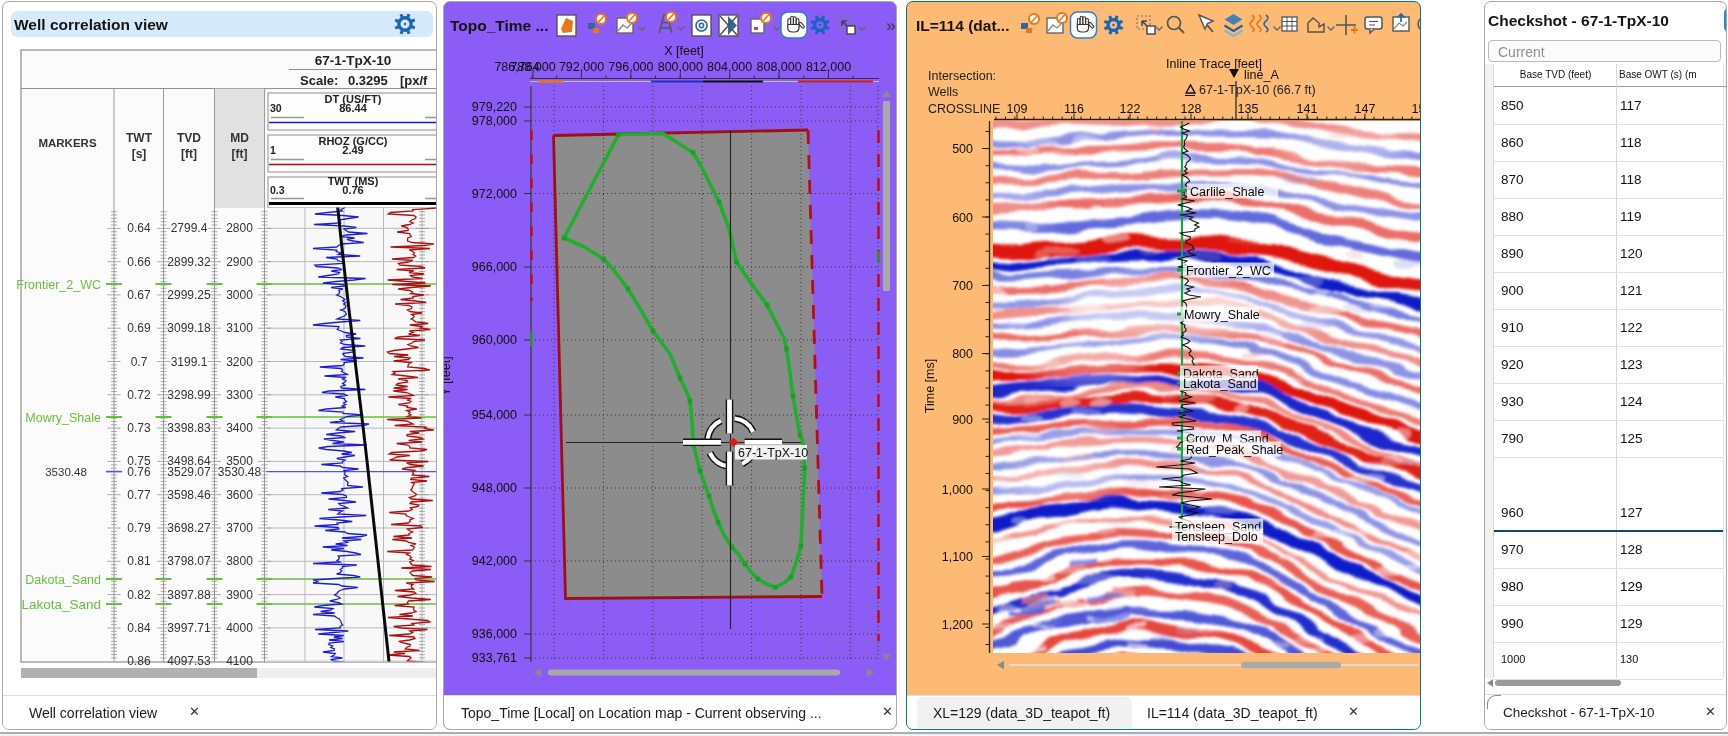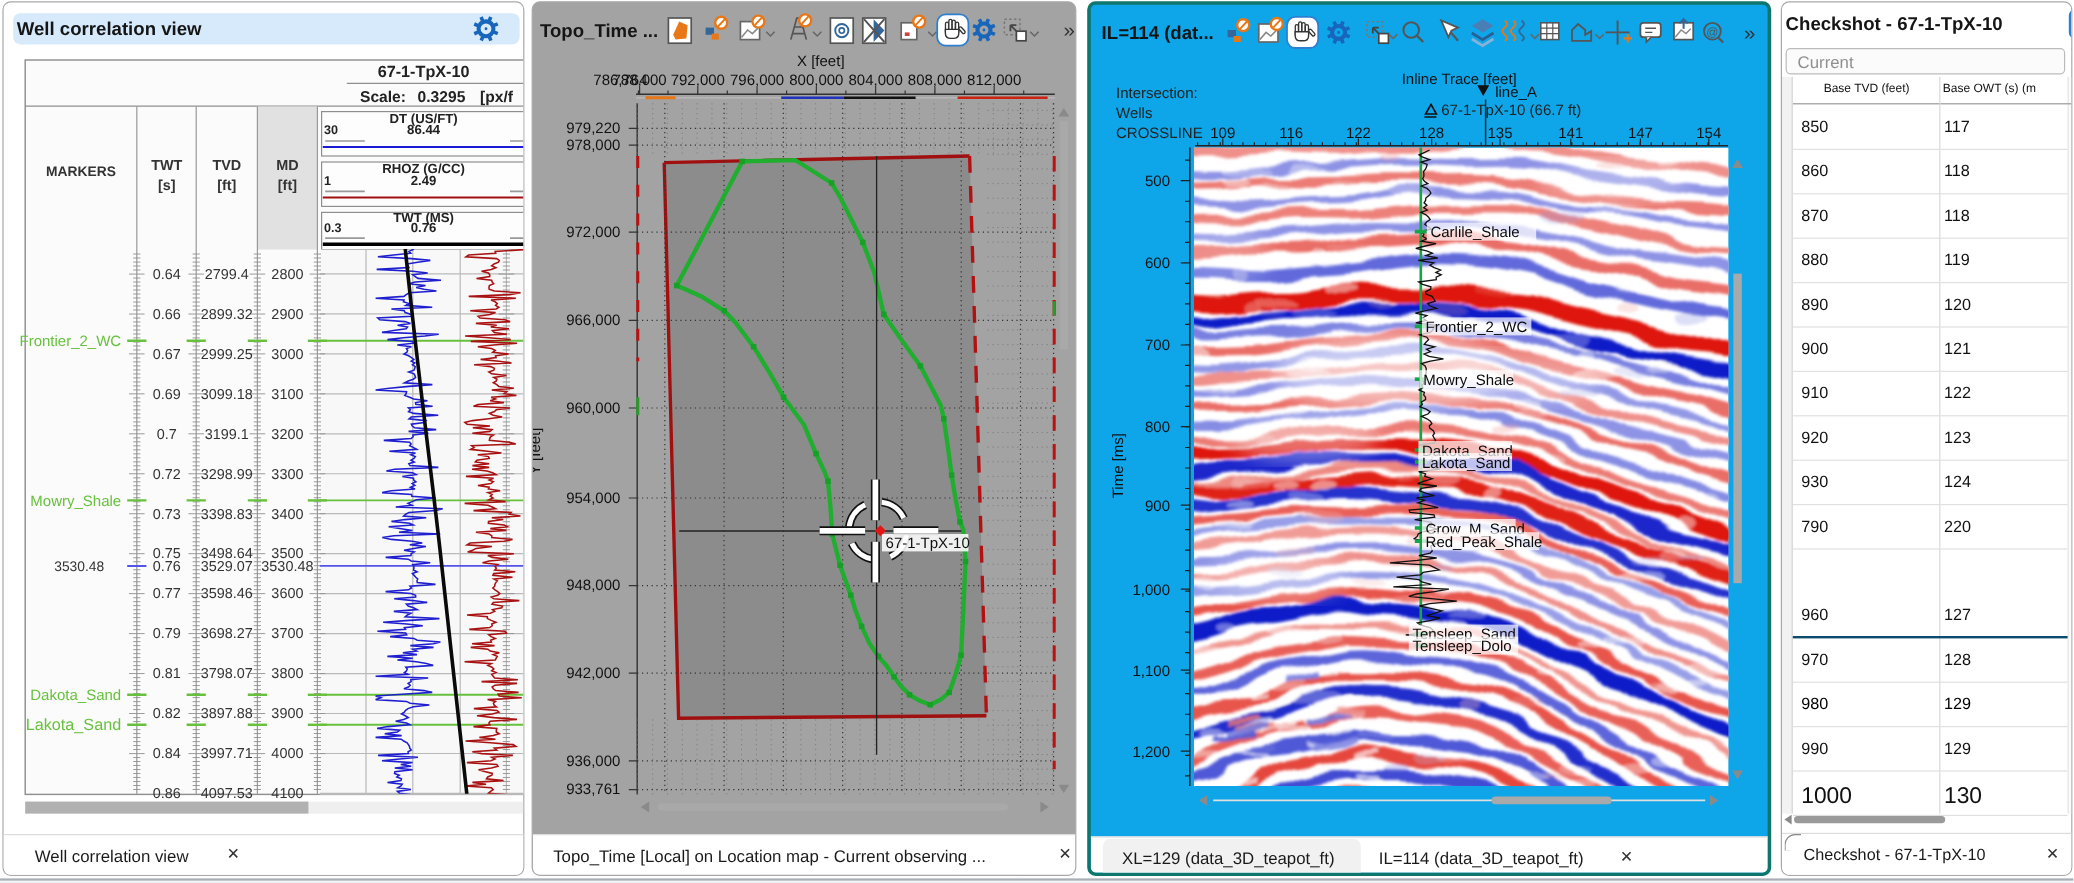--- a/index.html
+++ b/index.html
@@ -135,21 +135,21 @@
         <path d="M336.5 204 C 346 300, 357 380, 366 460 C 374 530, 381 600, 388.5 665" stroke="#0a0a0a" stroke-width="3" fill="none"></path>
       </g>
       <rect x="20" y="667" width="417" height="10" fill="#efefef"></rect>
       <rect x="20" y="667" width="236" height="10" fill="#b1b1b1"></rect>
     </svg>
     <div style="position:absolute;left:0;top:693px;width:435px;height:36px;border-top:1px solid #dcdcdc;background:#fff">
       <span style="position:absolute;left:26px;top:9px;font-size:14px;color:#1a1a1a">Well correlation view</span>
       <span style="position:absolute;left:186px;top:8px;font-size:13px;color:#333">✕</span>
     </div>
   </div>
-<div style="position:absolute;left:443px;top:1px;width:454px;height:729px;background:#a3a3a3;border:1px solid #a9a9a9;border-radius:7px;overflow:hidden">
+<div style="position:absolute;left:443px;top:1px;width:454px;height:729px;background:#8b5cf6;border:1px solid #a9a9a9;border-radius:7px;overflow:hidden">
     <svg width="454" height="729" viewBox="443 1 454 729" style="position:absolute;left:0;top:0">
       <text x="449" y="29.5" font-family="Liberation Sans,sans-serif" font-size="15.5" font-weight="bold" fill="#151515" text-anchor="start">Topo_Time ...</text>
       <rect x="556" y="14" width="19" height="21" fill="#fff" stroke="#555" stroke-width="1.4"></rect>
       <path d="M560 28 L565 17 L572 20 L571 31 L562 32 Z" fill="#e87717"></path>
       <rect x="587" y="22" width="7" height="6" fill="#336699"></rect>
       <rect x="592" y="27" width="6" height="5" fill="#e87717"></rect>
       <circle cx="600" cy="18" r="5" fill="#fff" stroke="#e87717" stroke-width="2"></circle>
       <line x1="597" y1="21.5" x2="603.5" y2="14.5" stroke="#e87717" stroke-width="1.6"></line>
       <rect x="616" y="17" width="16" height="15" fill="#fff" stroke="#666" stroke-width="1.4"></rect>
       <path d="M617 30 l5 -6 4 3 5 -5" stroke="#888" stroke-width="1.3" fill="none"></path>
@@ -266,21 +266,21 @@
       <rect x="882" y="100" width="7" height="190" fill="#a9a9a9"></rect>
       <path d="M540 667 l-7 4.5 7 4.5 Z" fill="#8a8a8a"></path>
       <path d="M866 667 l7 4.5 -7 4.5 Z" fill="#8a8a8a"></path>
       <rect x="547" y="668.5" width="292" height="6" rx="3" fill="#a9a9a9"></rect>
     </svg>
     <div style="position:absolute;left:0;top:693px;width:454px;height:36px;border-top:1px solid #dcdcdc;background:#fff">
       <span style="position:absolute;left:17px;top:9px;font-size:14px;color:#1a1a1a">Topo_Time [Local] on Location map - Current observing ...</span>
       <span style="position:absolute;left:438px;top:8px;font-size:13px;color:#333">✕</span>
     </div>
   </div>
-<div style="position:absolute;left:906px;top:1px;width:570px;height:729px;background:#0ea5e9;border:3px solid #0f766e;border-radius:7px;overflow:hidden">
+<div style="position:absolute;left:906px;top:1px;width:515px;height:729px;background:#fdba74;border:1px solid #0f766e;border-radius:7px;overflow:hidden">
     <svg width="569" height="729" viewBox="906 1 569 729" style="position:absolute;left:0;top:0">
       <text x="915" y="29.5" font-family="Liberation Sans,sans-serif" font-size="15.5" font-weight="bold" fill="#151515" text-anchor="start">IL=114 (dat...</text>
       <rect x="1020" y="22" width="7" height="6" fill="#336699"></rect>
       <rect x="1025" y="27" width="6" height="5" fill="#e87717"></rect>
       <circle cx="1033" cy="18" r="5" fill="#fff" stroke="#e87717" stroke-width="2"></circle>
       <line x1="1030" y1="21.5" x2="1036.5" y2="14.5" stroke="#e87717" stroke-width="1.6"></line>
       <rect x="1046" y="17" width="16" height="15" fill="#fff" stroke="#666" stroke-width="1.4"></rect>
       <path d="M1047 30 l5 -6 4 3 5 -5" stroke="#888" stroke-width="1.3" fill="none"></path>
       <circle cx="1061" cy="17" r="5" fill="#fff" stroke="#e87717" stroke-width="2"></circle>
       <line x1="1058" y1="20" x2="1064" y2="13.5" stroke="#e87717" stroke-width="1.6"></line>
@@ -653,39 +653,39 @@
     <div style="position:absolute;left:9px;top:344.5px;width:229px;height:37px;border-bottom:1px solid #e0e0e0;font-size:13.5px;color:#111">
       <span style="position:absolute;left:7px;top:10px">920</span>
       <span style="position:absolute;left:126px;top:10px">123</span>
     </div>
     <div style="position:absolute;left:9px;top:381.5px;width:229px;height:37px;border-bottom:1px solid #e0e0e0;font-size:13.5px;color:#111">
       <span style="position:absolute;left:7px;top:10px">930</span>
       <span style="position:absolute;left:126px;top:10px">124</span>
     </div>
     <div style="position:absolute;left:9px;top:418.5px;width:229px;height:37px;border-bottom:1px solid #e0e0e0;font-size:13.5px;color:#111">
       <span style="position:absolute;left:7px;top:10px">790</span>
-      <span style="position:absolute;left:126px;top:10px">220</span>
+      <span style="position:absolute;left:126px;top:10px">125</span>
     </div>
     <div style="position:absolute;left:9px;top:492.5px;width:229px;height:37px;border-bottom:2px solid #0c4a6e;font-size:13.5px;color:#111">
       <span style="position:absolute;left:7px;top:10px">960</span>
       <span style="position:absolute;left:126px;top:10px">127</span>
     </div>
     <div style="position:absolute;left:9px;top:529.5px;width:229px;height:37px;border-bottom:1px solid #e0e0e0;font-size:13.5px;color:#111">
       <span style="position:absolute;left:7px;top:10px">970</span>
       <span style="position:absolute;left:126px;top:10px">128</span>
     </div>
     <div style="position:absolute;left:9px;top:566.5px;width:229px;height:37px;border-bottom:1px solid #e0e0e0;font-size:13.5px;color:#000000">
       <span style="position:absolute;left:7px;top:10px">980</span>
       <span style="position:absolute;left:126px;top:10px">129</span>
     </div>
     <div style="position:absolute;left:9px;top:603.5px;width:229px;height:37px;border-bottom:1px solid #e0e0e0;font-size:13.5px;color:#111">
       <span style="position:absolute;left:7px;top:10px">990</span>
       <span style="position:absolute;left:126px;top:10px">129</span>
     </div>
-    <div style="position:absolute;left:9px;top:640.5px;width:229px;height:37px;border-bottom:1px solid #e0e0e0;font-size:19px;color:#111">
+    <div style="position:absolute;left:9px;top:640.5px;width:229px;height:37px;border-bottom:1px solid #e0e0e0;font-size:11px;color:#111">
       <span style="position:absolute;left:7px;top:10px">1000</span>
       <span style="position:absolute;left:126px;top:10px">130</span>
     </div>
     <div style="position:absolute;left:2px;top:677px;width:0;height:0;border-top:4px solid transparent;border-bottom:4px solid transparent;border-right:6px solid #8a8a8a"></div>
     <div style="position:absolute;left:10px;top:677.5px;width:126px;height:6px;border-radius:3px;background:#9a9a9a"></div>
     <div style="position:absolute;left:0;top:692px;width:243px;height:37px;border-top:1px solid #dcdcdc;background:#fff">
       <div style="position:absolute;left:2px;top:0px;width:14px;height:14px;border-left:1.5px solid #8a8a8a;border-top:1.5px solid #8a8a8a;border-top-left-radius:9px"></div>
       <span style="position:absolute;left:18px;top:10px;font-size:13.5px;color:#1a1a1a">Checkshot - 67-1-TpX-10</span>
       <span style="position:absolute;left:220px;top:9px;font-size:13px;color:#333">✕</span>
     </div>

